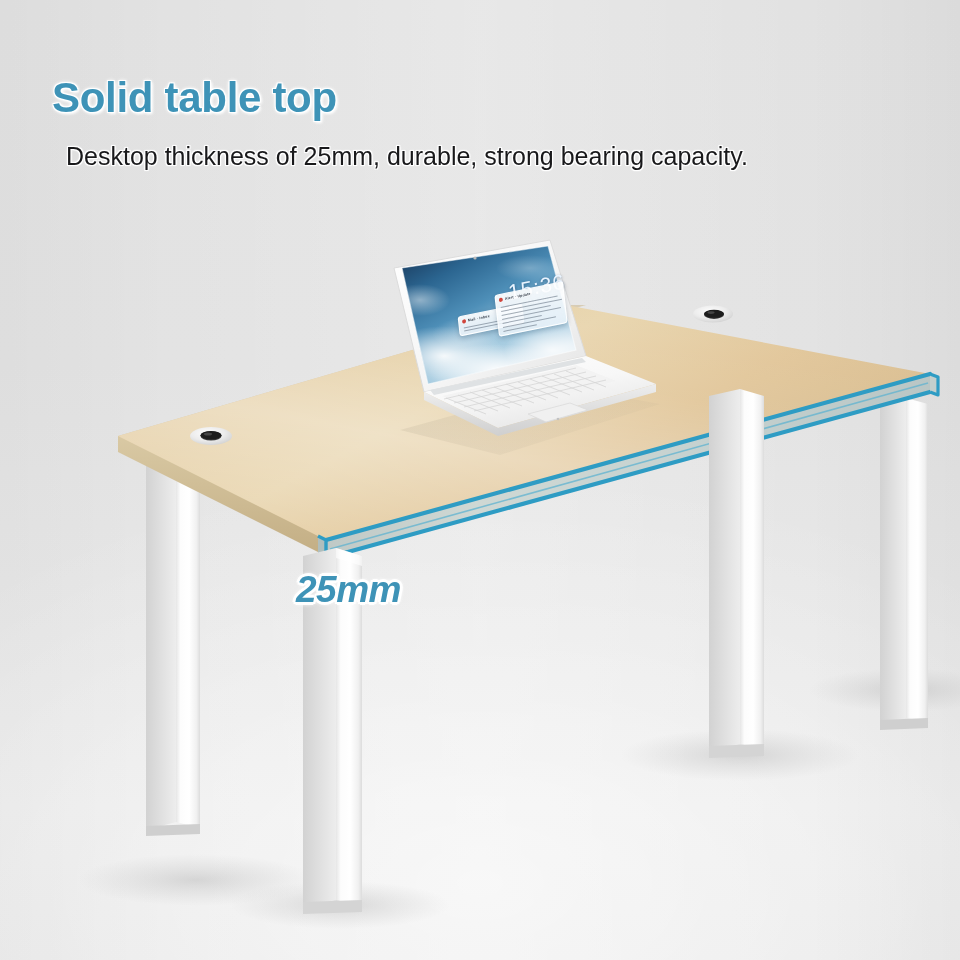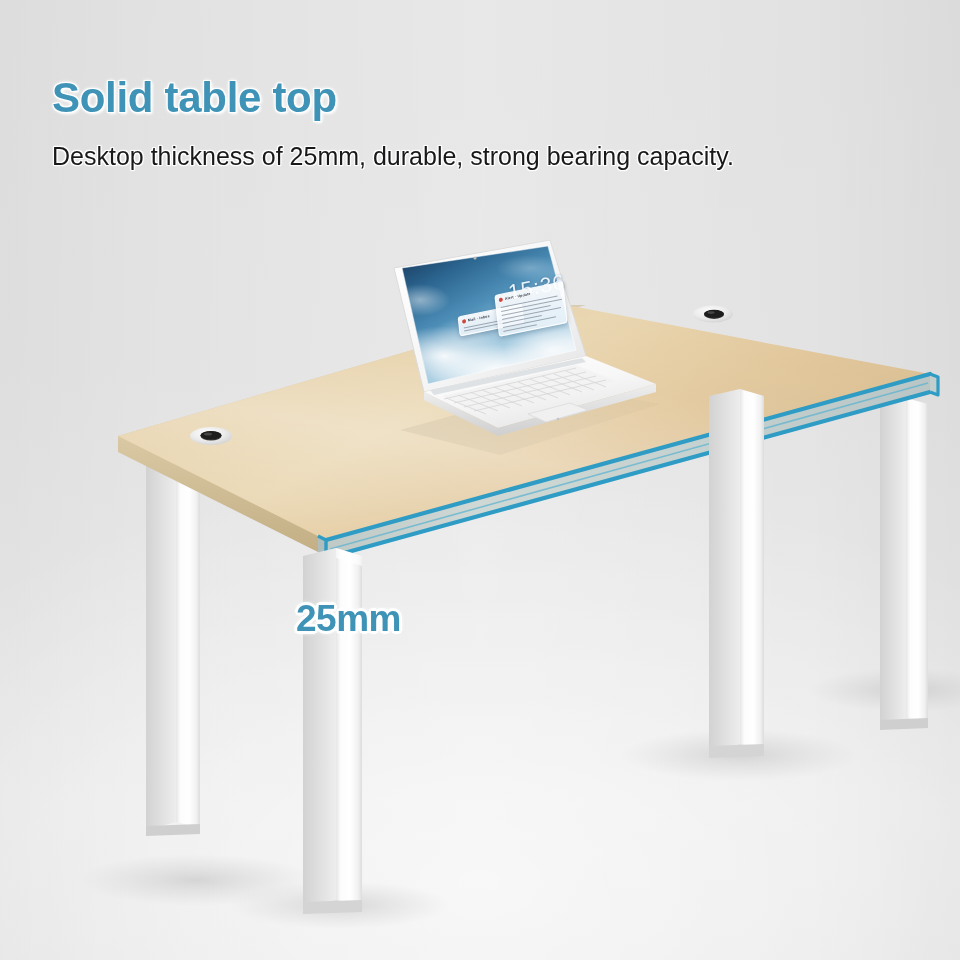--- a/index.html
+++ b/index.html
@@ -36,35 +36,37 @@
       1px -1px 0 #fff, -1px -1px 0 #fff, 2px 2px 3px rgba(255,255,255,.9);
     line-height:1.15;
   }
   .subline {
     margin-top:18px;
     font-size:25px; font-weight:400; color:#19191b; line-height:1.32;
     max-width:780px;
     text-shadow:
       0 0 3px #fff, 0 0 3px #fff, 1px 1px 0 #fff, -1px 1px 0 #fff,
       1px -1px 0 #fff, -1px -1px 0 #fff;
+    margin-left: 14px;
   }
 
   
   #scene { position:absolute; inset:0; }
   #scene svg { position:absolute; left:0; top:0; }
 
   
   .callout {
-    position:absolute; left:296px; top:598px;
+    position:absolute; left:296px; top:569px;
     font-size:37px; font-weight:bold; color:#3e93b7;
     letter-spacing:-.5px;
     text-shadow:
       0 0 6px #fff, 0 0 6px #fff, 0 0 5px #fff,
       2px 2px 0 #fff, -2px 2px 0 #fff, 2px -2px 0 #fff, -2px -2px 0 #fff,
       3px 0 0 #fff, -3px 0 0 #fff, 0 3px 0 #fff, 0 -3px 0 #fff;
+    font-style: italic;
   }
 
   
   #laptop { position:absolute; left:380px; top:238px; width:290px; height:220px; }
   #laptop svg { position:absolute; left:0; top:0; }
 
   .scr-clock {
     position:absolute; left:128px; top:37px;
     font-size:21px; font-weight:300; color:#eaf4ff; letter-spacing:1px;
     transform:rotate(-11.5deg) skewX(-3deg);

